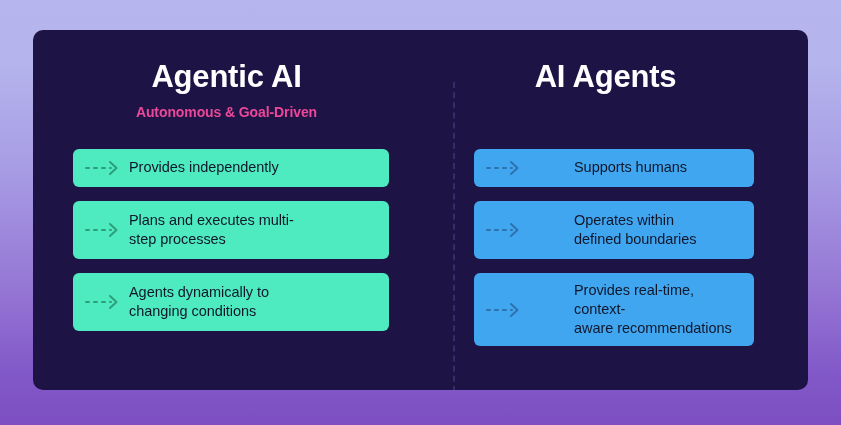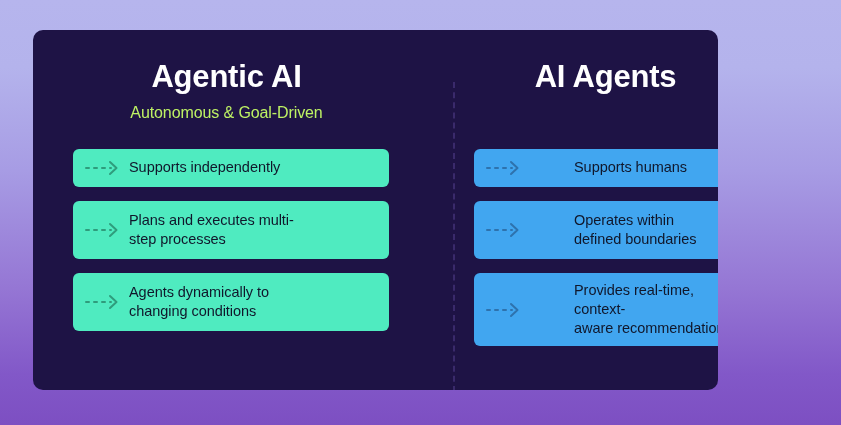--- a/index.html
+++ b/index.html
@@ -25,21 +25,21 @@
         #a79ce4 40%,
         #9576d4 68%,
         #8258c8 88%,
         #7d4fc2 100%);
   }
 
   #panel {
     position: absolute;
     left: 33px;
     top: 30px;
-    width: 685px;
+    width: 775px;
     height: 360px;
     box-sizing: border-box;
     background: #1e1345;
     border-radius: 10px;
     overflow: hidden;
   }
 
   #divider {
     position: absolute;
     left: 420px;
@@ -68,24 +68,24 @@
     padding-top: 30px;
     font-size: 31px;
     font-weight: bold;
     letter-spacing: -0.2px;
     line-height: 1.12;
     color: #ffffff;
   }
   .col-subtitle {
     margin: 0;
     padding-top: 9px;
-    font-size: 16px;
-    font-weight: normal;
+    font-size: 14px;
+    font-weight: bold;
     letter-spacing: -0.1px;
-    color: #bef264;
+    color: #ec4899;
   }
 
   .cards {
     margin: 0;
     padding: 0;
     list-style: none;
     position: absolute;
     top: 119px;
     left: 0;
     right: 0;
@@ -140,21 +140,21 @@
       </div>
 
       <ul class="cards">
         <li class="card card-mint">
           <span class="arrow-icon">
             <svg width="34" height="16" viewBox="0 0 34 16" xmlns="http://www.w3.org/2000/svg">
               <path d="M1 8 H26" stroke="#2f9c7c" stroke-width="2" stroke-linecap="round" stroke-dasharray="3 5"></path>
               <path d="M25 2 L31.5 8 L25 14" fill="none" stroke="#2f9c7c" stroke-width="2" stroke-linecap="round" stroke-linejoin="round"></path>
             </svg>
           </span>
-          <span class="card-label">Supports independently</span>
+          <span class="card-label">Provides independently</span>
         </li>
 
         <li class="card card-mint tall">
           <span class="arrow-icon">
             <svg width="34" height="16" viewBox="0 0 34 16" xmlns="http://www.w3.org/2000/svg">
               <path d="M1 8 H26" stroke="#2f9c7c" stroke-width="2" stroke-linecap="round" stroke-dasharray="3 5"></path>
               <path d="M25 2 L31.5 8 L25 14" fill="none" stroke="#2f9c7c" stroke-width="2" stroke-linecap="round" stroke-linejoin="round"></path>
             </svg>
           </span>
           <span class="card-label">Plans and executes multi-

